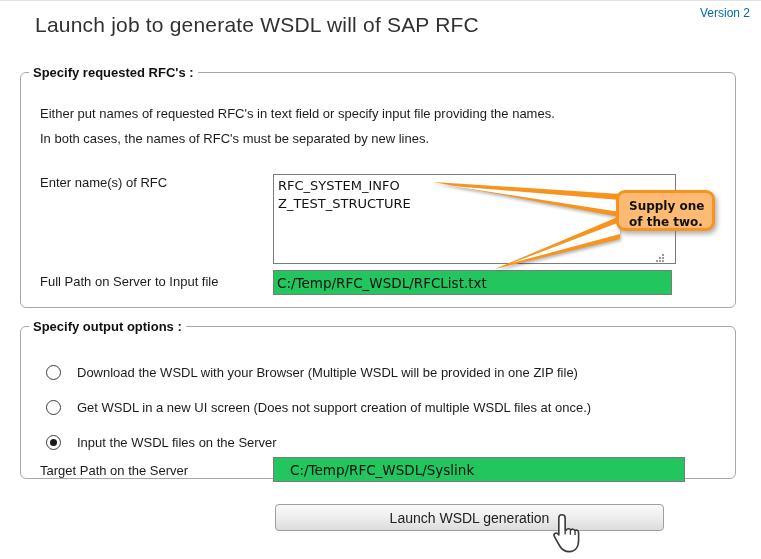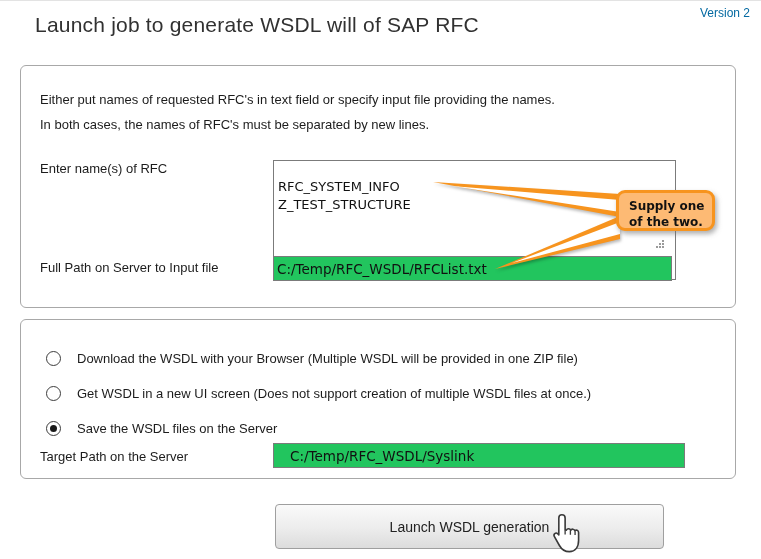--- a/index.html
+++ b/index.html
@@ -17,21 +17,21 @@
   .fs2{left:20px;top:318px;width:714px;height:158px;}
   .instr{position:absolute;left:19px;font-size:13px;color:#1c1c1c;}
   .instr.l1{top:26px;}
   .instr.l2{top:51px;}
   .lbl{position:absolute;font-size:13px;color:#1c1c1c;text-align:right;}
   .lbl-rfc{left:19px;top:95px;}
   .lbl-file{left:19px;top:194px;}
   .lbl-target{left:19px;top:129px;}
   .ta{
     position:absolute;left:252px;top:94px;width:393px;height:84px;resize:none;
-    border:1px solid #7b7b7b;border-radius:0;padding:17px 4px;margin:0;
+    border:1px solid #7b7b7b;border-radius:0;padding:2px 4px;margin:0;
     font-family:"DejaVu Sans",sans-serif;font-size:13px;line-height:18px;color:#111;
     background:#fff;box-sizing:content-box;overflow:hidden;outline:none;
   }
   .txt{
     position:absolute;left:252px;width:391px;height:21px;border:1px solid #7b7b7b;border-radius:0;
     padding:1px 3px;margin:0;font-family:"DejaVu Sans",sans-serif;font-size:13.5px;color:#111;
     background:#22c55e;outline:none;
   }
   .txt-file{top:190px;}
   .txt-target{top:123px;padding-left:16px;}
@@ -39,21 +39,21 @@
   .radio-row{position:absolute;left:25px;display:flex;align-items:center;}
   .radio-row.r1{top:31px;}
   .radio-row.r2{top:66px;}
   .radio-row.r3{top:101px;}
   .radio{width:13px;height:13px;border:1.5px solid #3d3d3d;border-radius:50%;background:#fff;
          display:inline-flex;align-items:center;justify-content:center;flex:none;}
   .radio .dot{width:7px;height:7px;border-radius:50%;background:transparent;}
   .radio.checked .dot{background:#1a1a1a;}
   .radio-label{margin-left:16px;font-size:13px;color:#1c1c1c;}
   .launch{
-    position:absolute;left:275px;top:503px;width:389px;height:45px;
+    position:absolute;left:275px;top:503px;width:389px;height:27px;
     border:1px solid #9f9f9f;border-radius:4px;
     background:linear-gradient(#fafafa,#ececec 55%,#dcdcdc);
     font-family:"Liberation Sans",sans-serif;font-size:14px;color:#222;cursor:pointer;
   }
   .overlay{position:absolute;left:0;top:0;width:761px;height:559px;pointer-events:none;z-index:5;}
   .callout{
     position:absolute;left:616px;top:189px;width:99px;height:41px;z-index:6;
     background:#fdba74;border:3px solid #f7941e;border-radius:9px;
     box-shadow:2px 3px 5px rgba(110,110,110,.55);
     font-family:"DejaVu Sans",sans-serif;font-size:12px;font-weight:bold;color:#111;
@@ -63,20 +63,21 @@
 </style>
 </head>
 <body>
 
 <div class="screen">
 
   <div class="version">Version 2</div>
   <h1 class="title">Launch job to generate WSDL will of SAP RFC</h1>
 
   <fieldset class="fs fs1">
+    <legend>Specify requested RFC's :</legend>
     <div class="instr l2">In both cases, the names of RFC's must be separated by new lines.</div>
     <div class="instr l1">Either put names of requested RFC's in text field or specify input file providing the names.</div>
 
     <label class="lbl lbl-rfc">Enter name(s) of RFC</label>
     <textarea class="ta" spellcheck="false" style="">RFC_SYSTEM_INFO
 Z_TEST_STRUCTURE</textarea>
     <span class="grip">
       <svg width="10" height="10" viewBox="0 0 10 10">
         <g fill="#9a9a9a">
           <rect x="7" y="1" width="2" height="2"></rect>
@@ -87,40 +88,41 @@
             <rect x="1" y="7" width="2" height="2"></rect>
         </g>
       </svg>
     </span>
 
     <label class="lbl lbl-file">Full Path on Server to Input file</label>
     <input class="txt txt-file" type="text" value="C:/Temp/RFC_WSDL/RFCList.txt" style="">
   </fieldset>
 
   <fieldset class="fs fs2">
+    <legend>Specify output options :</legend>
 
     <div class="radio-row r1">
       <span class="radio">
           <span class="dot"></span>
         </span>
       <span class="radio-label">Download the WSDL with your Browser (Multiple WSDL will be provided in one ZIP file)</span>
     </div>
 
     <div class="radio-row r2">
       <span class="radio">
           <span class="dot"></span>
         </span>
       <span class="radio-label">Get WSDL in a new UI screen (Does not support creation of multiple WSDL files at once.)</span>
     </div>
 
     <div class="radio-row r3">
       <span class="radio checked">
           <span class="dot"></span>
         </span>
-      <span class="radio-label">Save the WSDL files on the Server</span>
+      <span class="radio-label">Input the WSDL files on the Server</span>
     </div>
 
     <label class="lbl lbl-target">Target Path on the Server</label>
     <input class="txt txt-target" type="text" value="C:/Temp/RFC_WSDL/Syslink" style="">
   </fieldset>
 
   <button class="launch">Launch WSDL generation</button>
 
   <svg class="overlay" viewBox="0 0 761 559">
     <g style="filter:drop-shadow(1px 2px 1.5px rgba(0,0,0,.28));">

